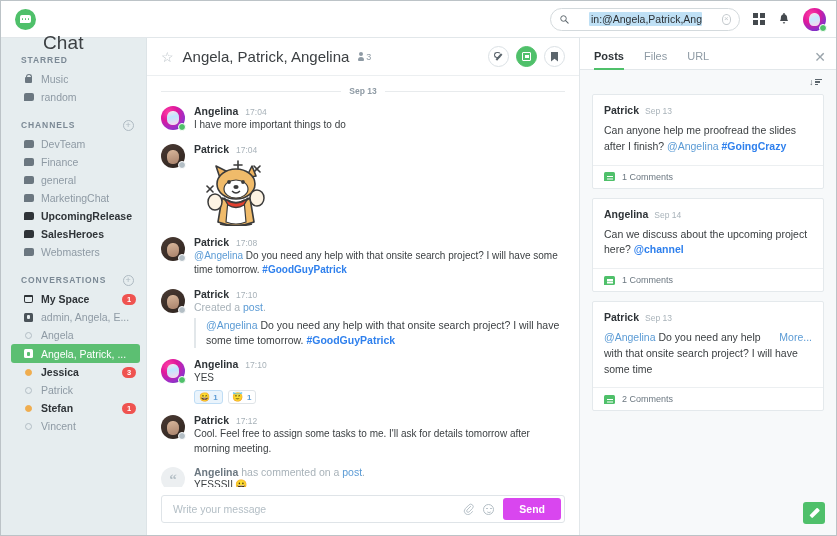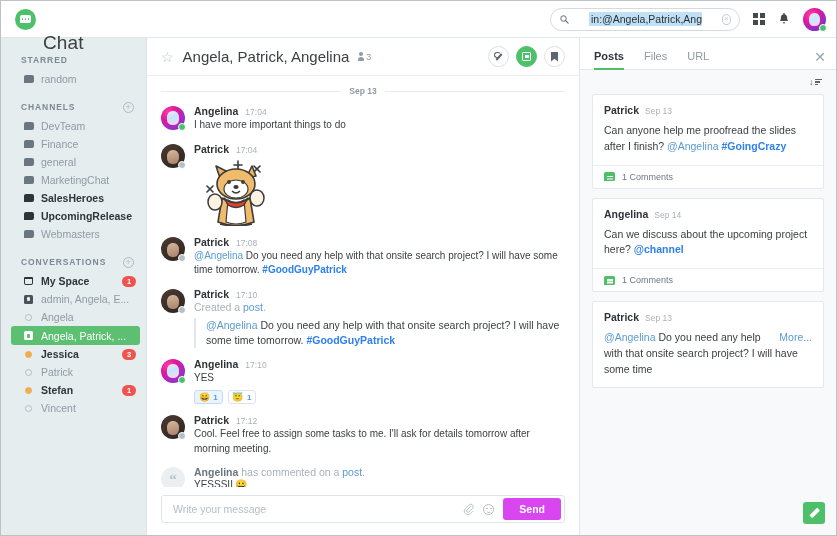--- a/index.html
+++ b/index.html
@@ -449,20 +449,26 @@
 
   <div class="body">
 
     <div class="sidebar">
 
       <div class="sec-head">
         <span>STARRED</span>
       </div>
       <div class="nav-item">
         <span class="ic">
+            <span class="ic-lock"></span>
+          </span>
+        <span class="lbl">Music</span>
+      </div>
+      <div class="nav-item">
+        <span class="ic">
             <span class="ic-hash"></span>
           </span>
         <span class="lbl">random</span>
       </div>
 
       <div class="sec-gap"></div>
 
       <div class="sec-head">
         <span>CHANNELS</span>
         <span class="add">+</span>
@@ -488,27 +494,27 @@
       <div class="nav-item">
         <span class="ic">
             <span class="ic-hash"></span>
           </span>
         <span class="lbl">MarketingChat</span>
       </div>
       <div class="nav-item bold">
         <span class="ic">
             <span class="ic-hash"></span>
           </span>
+        <span class="lbl">UpcomingRelease</span>
+      </div>
+      <div class="nav-item bold">
+        <span class="ic">
+            <span class="ic-hash"></span>
+          </span>
         <span class="lbl">SalesHeroes</span>
-      </div>
-      <div class="nav-item bold">
-        <span class="ic">
-            <span class="ic-hash"></span>
-          </span>
-        <span class="lbl">UpcomingRelease</span>
       </div>
       <div class="nav-item">
         <span class="ic">
             <span class="ic-hash"></span>
           </span>
         <span class="lbl">Webmasters</span>
       </div>
 
       <div class="sec-gap"></div>
 
@@ -807,20 +813,24 @@
         <div class="post-card">
           <div class="pc-body">
             <div class="pc-head">
               <span class="pc-name">Patrick</span>
               <span class="pc-date">Sep 13</span>
             </div>
             <div class="pc-text">
               <span class="pc-more">More...</span><span class="mention">@Angelina</span><span> Do you need any help with that onsite search project? I will have some time</span>
             </div>
           </div>
+          <div class="pc-foot">
+            <span class="cmt-icon"></span>
+            <span class="cmt-txt">2 Comments</span>
+          </div>
         </div>
 
       </div>
 
       <div class="right-foot">
         <div class="compose-sq">
           <span class="pencil"></span>
         </div>
       </div>
     </div>

